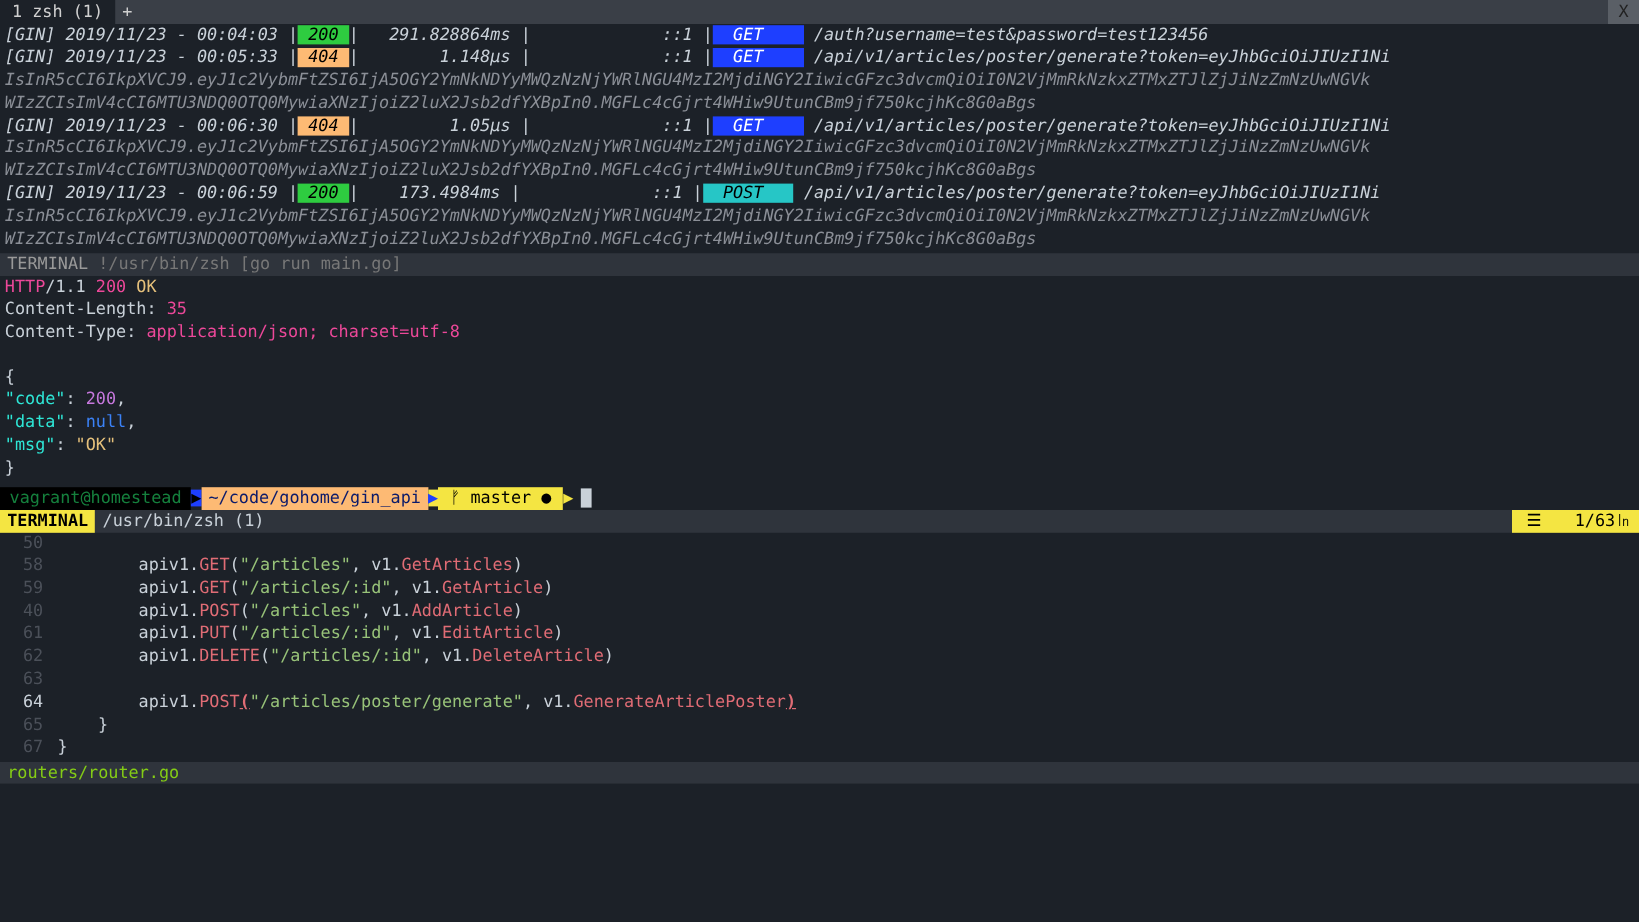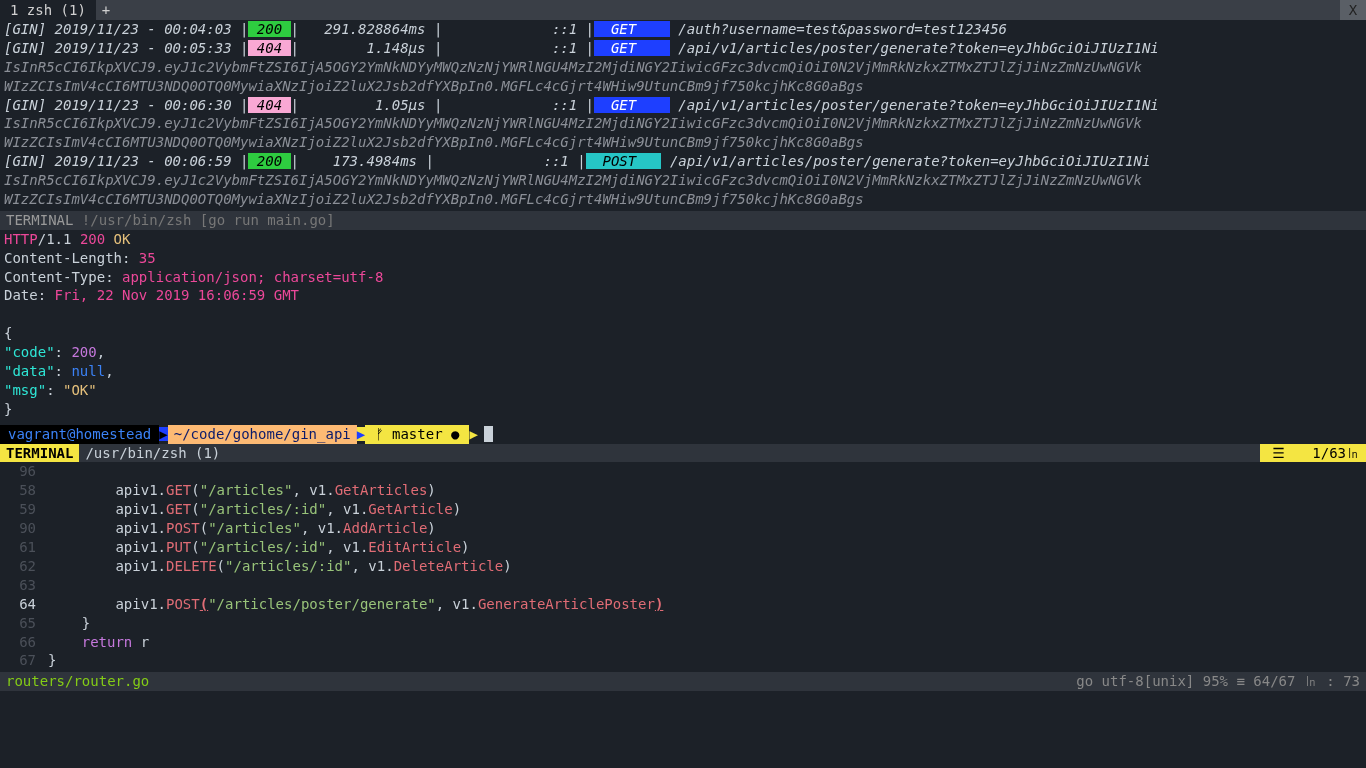--- a/index.html
+++ b/index.html
@@ -36,41 +36,41 @@
     background: #5a5f66;
     color: #222;
     width: 26px;
     height: 20px;
     text-align: center;
     line-height: 20px;
   }
   .pane { padding: 0 4px; white-space: pre; overflow: hidden; font-style: italic; }
   .logline { color: #c9d1d9; }
   .status-200 { background: #2ecc40; color: #000; }
-  .status-404 { background: #f9a8d4; color: #000; }
+  .status-404 { background: #fdba74; color: #000; }
   .method-get { background: #1e3fff; color: #fff; }
   .method-post { background: #26c6c6; color: #000; }
   .wrap { color: #8b8f97; }
   .statusbar1 {
     background: #2f343c;
     color: #777;
     padding: 0 6px;
     margin-top: 2px;
   }
   .sb-label { color: #999; }
   .http-resp { padding: 0 4px; }
   .http-cyan { color: #ec4899; }
   .http-white { color: #c9d1d9; }
   .http-yellow { color: #e5c07b; }
   .json-key { color: #2ee6d6; }
   .json-val-num { color: #c678dd; }
   .json-val-null { color: #3b82f6; }
   .json-val-str { color: #e5c07b; }
   .prompt-line { display: flex; align-items: center; margin-top: 6px; }
-  .pl-user { background: #000; color: #3b82f6; padding: 0 8px; }
+  .pl-user { background: #000; color: #15803d; padding: 0 8px; }
   .pl-user-arr { color: #000; background: #1e3fff; }
   .pl-path { background: #fdba74; color: #0b1a6a; padding: 0 6px; }
   .pl-path-arr { color: #1e3fff; background: #f4e542; }
   .pl-branch { background: #f4e542; color: #000; padding: 0 10px; }
   .pl-branch-arr { color: #f4e542; }
   .pl-cursor { background: #c9d1d9; width: 9px; height: 16px; margin-left: 6px; display: inline-block; }
   .arrow { font-size: 14px; line-height: 1; }
   .statusbar2 {
     background: #2f343c;
     display: flex;
@@ -110,21 +110,20 @@
 </div>
 
 <div class="pane" id="log-pane"><div class="logline"><span>[GIN] 2019/11/23 - 00:04:03 |</span><span class="status-200"> 200 </span><span>|   291.828864ms |             ::1 |</span><span class="method-get">  GET    </span><span> /auth?username=test&amp;password=test123456</span></div><div class="logline"><span>[GIN] 2019/11/23 - 00:05:33 |</span><span class="status-404"> 404 </span><span>|        1.148µs |             ::1 |</span><span class="method-get">  GET    </span><span> /api/v1/articles/poster/generate?token=eyJhbGciOiJIUzI1Ni</span></div><div class="wrap">IsInR5cCI6IkpXVCJ9.eyJ1c2VybmFtZSI6IjA5OGY2YmNkNDYyMWQzNzNjYWRlNGU4MzI2MjdiNGY2IiwicGFzc3dvcmQiOiI0N2VjMmRkNzkxZTMxZTJlZjJiNzZmNzUwNGVk</div><div class="wrap">WIzZCIsImV4cCI6MTU3NDQ0OTQ0MywiaXNzIjoiZ2luX2Jsb2dfYXBpIn0.MGFLc4cGjrt4WHiw9UtunCBm9jf750kcjhKc8G0aBgs</div><div class="logline"><span>[GIN] 2019/11/23 - 00:06:30 |</span><span class="status-404"> 404 </span><span>|         1.05µs |             ::1 |</span><span class="method-get">  GET    </span><span> /api/v1/articles/poster/generate?token=eyJhbGciOiJIUzI1Ni</span></div><div class="wrap">IsInR5cCI6IkpXVCJ9.eyJ1c2VybmFtZSI6IjA5OGY2YmNkNDYyMWQzNzNjYWRlNGU4MzI2MjdiNGY2IiwicGFzc3dvcmQiOiI0N2VjMmRkNzkxZTMxZTJlZjJiNzZmNzUwNGVk</div><div class="wrap">WIzZCIsImV4cCI6MTU3NDQ0OTQ0MywiaXNzIjoiZ2luX2Jsb2dfYXBpIn0.MGFLc4cGjrt4WHiw9UtunCBm9jf750kcjhKc8G0aBgs</div><div class="logline"><span>[GIN] 2019/11/23 - 00:06:59 |</span><span class="status-200"> 200 </span><span>|    173.4984ms |             ::1 |</span><span class="method-post">  POST   </span><span> /api/v1/articles/poster/generate?token=eyJhbGciOiJIUzI1Ni</span></div><div class="wrap">IsInR5cCI6IkpXVCJ9.eyJ1c2VybmFtZSI6IjA5OGY2YmNkNDYyMWQzNzNjYWRlNGU4MzI2MjdiNGY2IiwicGFzc3dvcmQiOiI0N2VjMmRkNzkxZTMxZTJlZjJiNzZmNzUwNGVk</div><div class="wrap">WIzZCIsImV4cCI6MTU3NDQ0OTQ0MywiaXNzIjoiZ2luX2Jsb2dfYXBpIn0.MGFLc4cGjrt4WHiw9UtunCBm9jf750kcjhKc8G0aBgs</div></div>
 
 <div class="statusbar1"><span class="sb-label"> TERMINAL </span><span> !/usr/bin/zsh [go run main.go]</span></div>
 
 <div class="http-resp">
 <div><span class="http-cyan">HTTP</span><span class="http-white">/1.1 </span><span class="http-cyan">200 </span><span class="http-yellow">OK</span></div>
 <div><span>Content-Length: </span><span class="http-cyan">35</span></div>
 <div><span>Content-Type: </span><span class="http-cyan">application/json; charset=utf-8</span></div>
-<div><span>Date: </span><span class="http-cyan">Fri, 22 Nov 2019 16:06:59 GMT</span></div>
 <div>&nbsp;</div>
 <div><span>{</span></div>
 <div>    <span class="json-key">"code"</span>: <span class="json-val-num">200</span>,</div>
 <div>    <span class="json-key">"data"</span>: <span class="json-val-null">null</span>,</div>
 <div>    <span class="json-key">"msg"</span>: <span class="json-val-str">"OK"</span></div>
 <div><span>}</span></div>
 </div>
 
 <div class="prompt-line">
   <span class="pl-user"> vagrant@homestead </span>
@@ -142,33 +141,33 @@
   <span class="sb2-right">
     <span class="hamb">☰</span>
     <span style="width:30px;text-align:right">1</span>
     <span>/63</span>
     <span> ㏑</span>
   </span>
 </div>
 
 <div class="editor" id="editor">
     <div class="ed-line">
-      <span class="gutter">96</span>
+      <span class="gutter">50</span>
       <span class="code">&nbsp;</span>
     </div>
     <div class="ed-line">
       <span class="gutter">58</span>
       <span class="code"><span class="c-var">        apiv1.</span><span class="c-method">GET</span><span class="c-var">(</span><span class="c-string">"/articles"</span><span class="c-var">, v1.</span><span class="c-method">GetArticles</span><span class="c-var">)</span></span>
     </div>
     <div class="ed-line">
       <span class="gutter">59</span>
       <span class="code"><span class="c-var">        apiv1.</span><span class="c-method">GET</span><span class="c-var">(</span><span class="c-string">"/articles/:id"</span><span class="c-var">, v1.</span><span class="c-method">GetArticle</span><span class="c-var">)</span></span>
     </div>
     <div class="ed-line">
-      <span class="gutter">90</span>
+      <span class="gutter">40</span>
       <span class="code"><span class="c-var">        apiv1.</span><span class="c-method">POST</span><span class="c-var">(</span><span class="c-string">"/articles"</span><span class="c-var">, v1.</span><span class="c-method">AddArticle</span><span class="c-var">)</span></span>
     </div>
     <div class="ed-line">
       <span class="gutter">61</span>
       <span class="code"><span class="c-var">        apiv1.</span><span class="c-method">PUT</span><span class="c-var">(</span><span class="c-string">"/articles/:id"</span><span class="c-var">, v1.</span><span class="c-method">EditArticle</span><span class="c-var">)</span></span>
     </div>
     <div class="ed-line">
       <span class="gutter">62</span>
       <span class="code"><span class="c-var">        apiv1.</span><span class="c-method">DELETE</span><span class="c-var">(</span><span class="c-string">"/articles/:id"</span><span class="c-var">, v1.</span><span class="c-method">DeleteArticle</span><span class="c-var">)</span></span>
     </div>
@@ -178,25 +177,20 @@
     </div>
     <div class="ed-line">
       <span class="gutter gutter-cur">64</span>
       <span class="code"><span class="c-var">        apiv1.</span><span class="c-method">POST</span><span class="c-paren-hl">(</span><span class="c-string">"/articles/poster/generate"</span><span class="c-var">, v1.</span><span class="c-method">GenerateArticlePoster</span><span class="c-paren-hl">)</span></span>
     </div>
     <div class="ed-line">
       <span class="gutter">65</span>
       <span class="code"><span class="c-var">    }</span></span>
     </div>
     <div class="ed-line">
-      <span class="gutter">66</span>
-      <span class="code"><span class="c-var">    </span><span class="c-kw">return</span><span class="c-var"> r</span></span>
-    </div>
-    <div class="ed-line">
       <span class="gutter">67</span>
       <span class="code"><span class="c-var">}</span></span>
     </div>
   </div>
 
 <div class="statusbar3">
   <span class="sb3-file">routers/router.go</span>
-  <span class="sb3-right">go  utf-8[unix]   95% ≡  64/67 ㏑ :  73</span>
 </div>
 
 </body></html>

